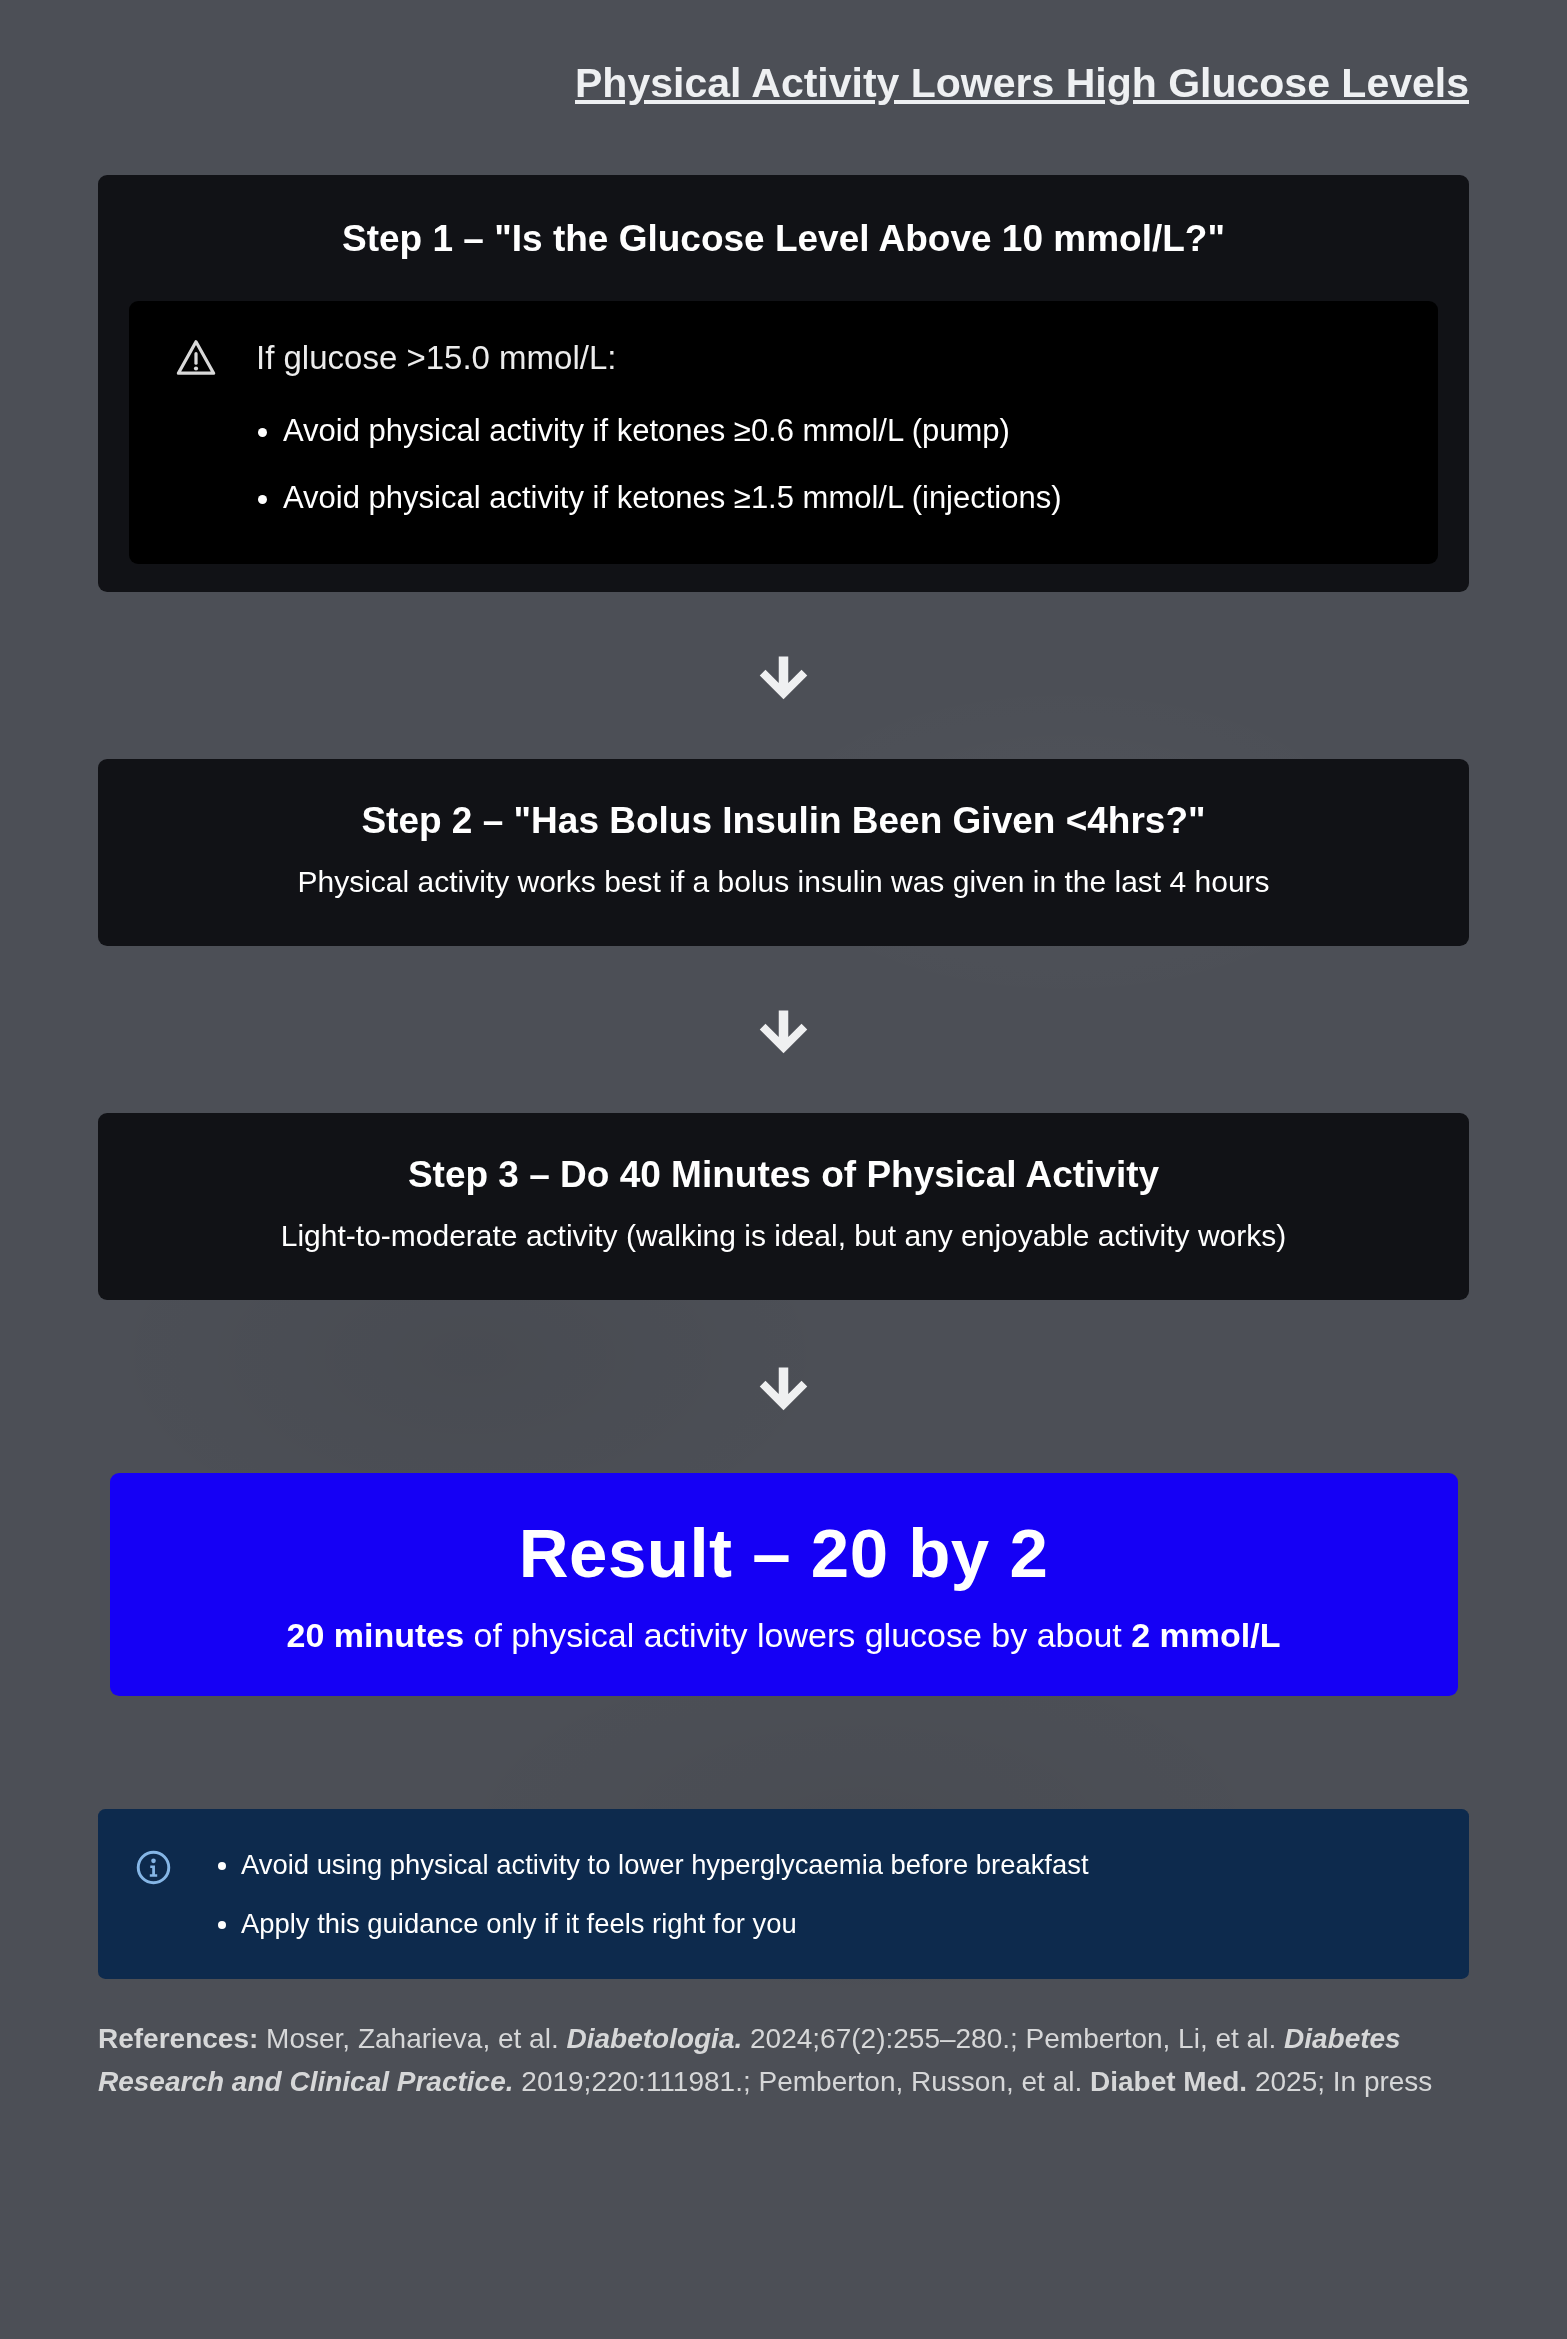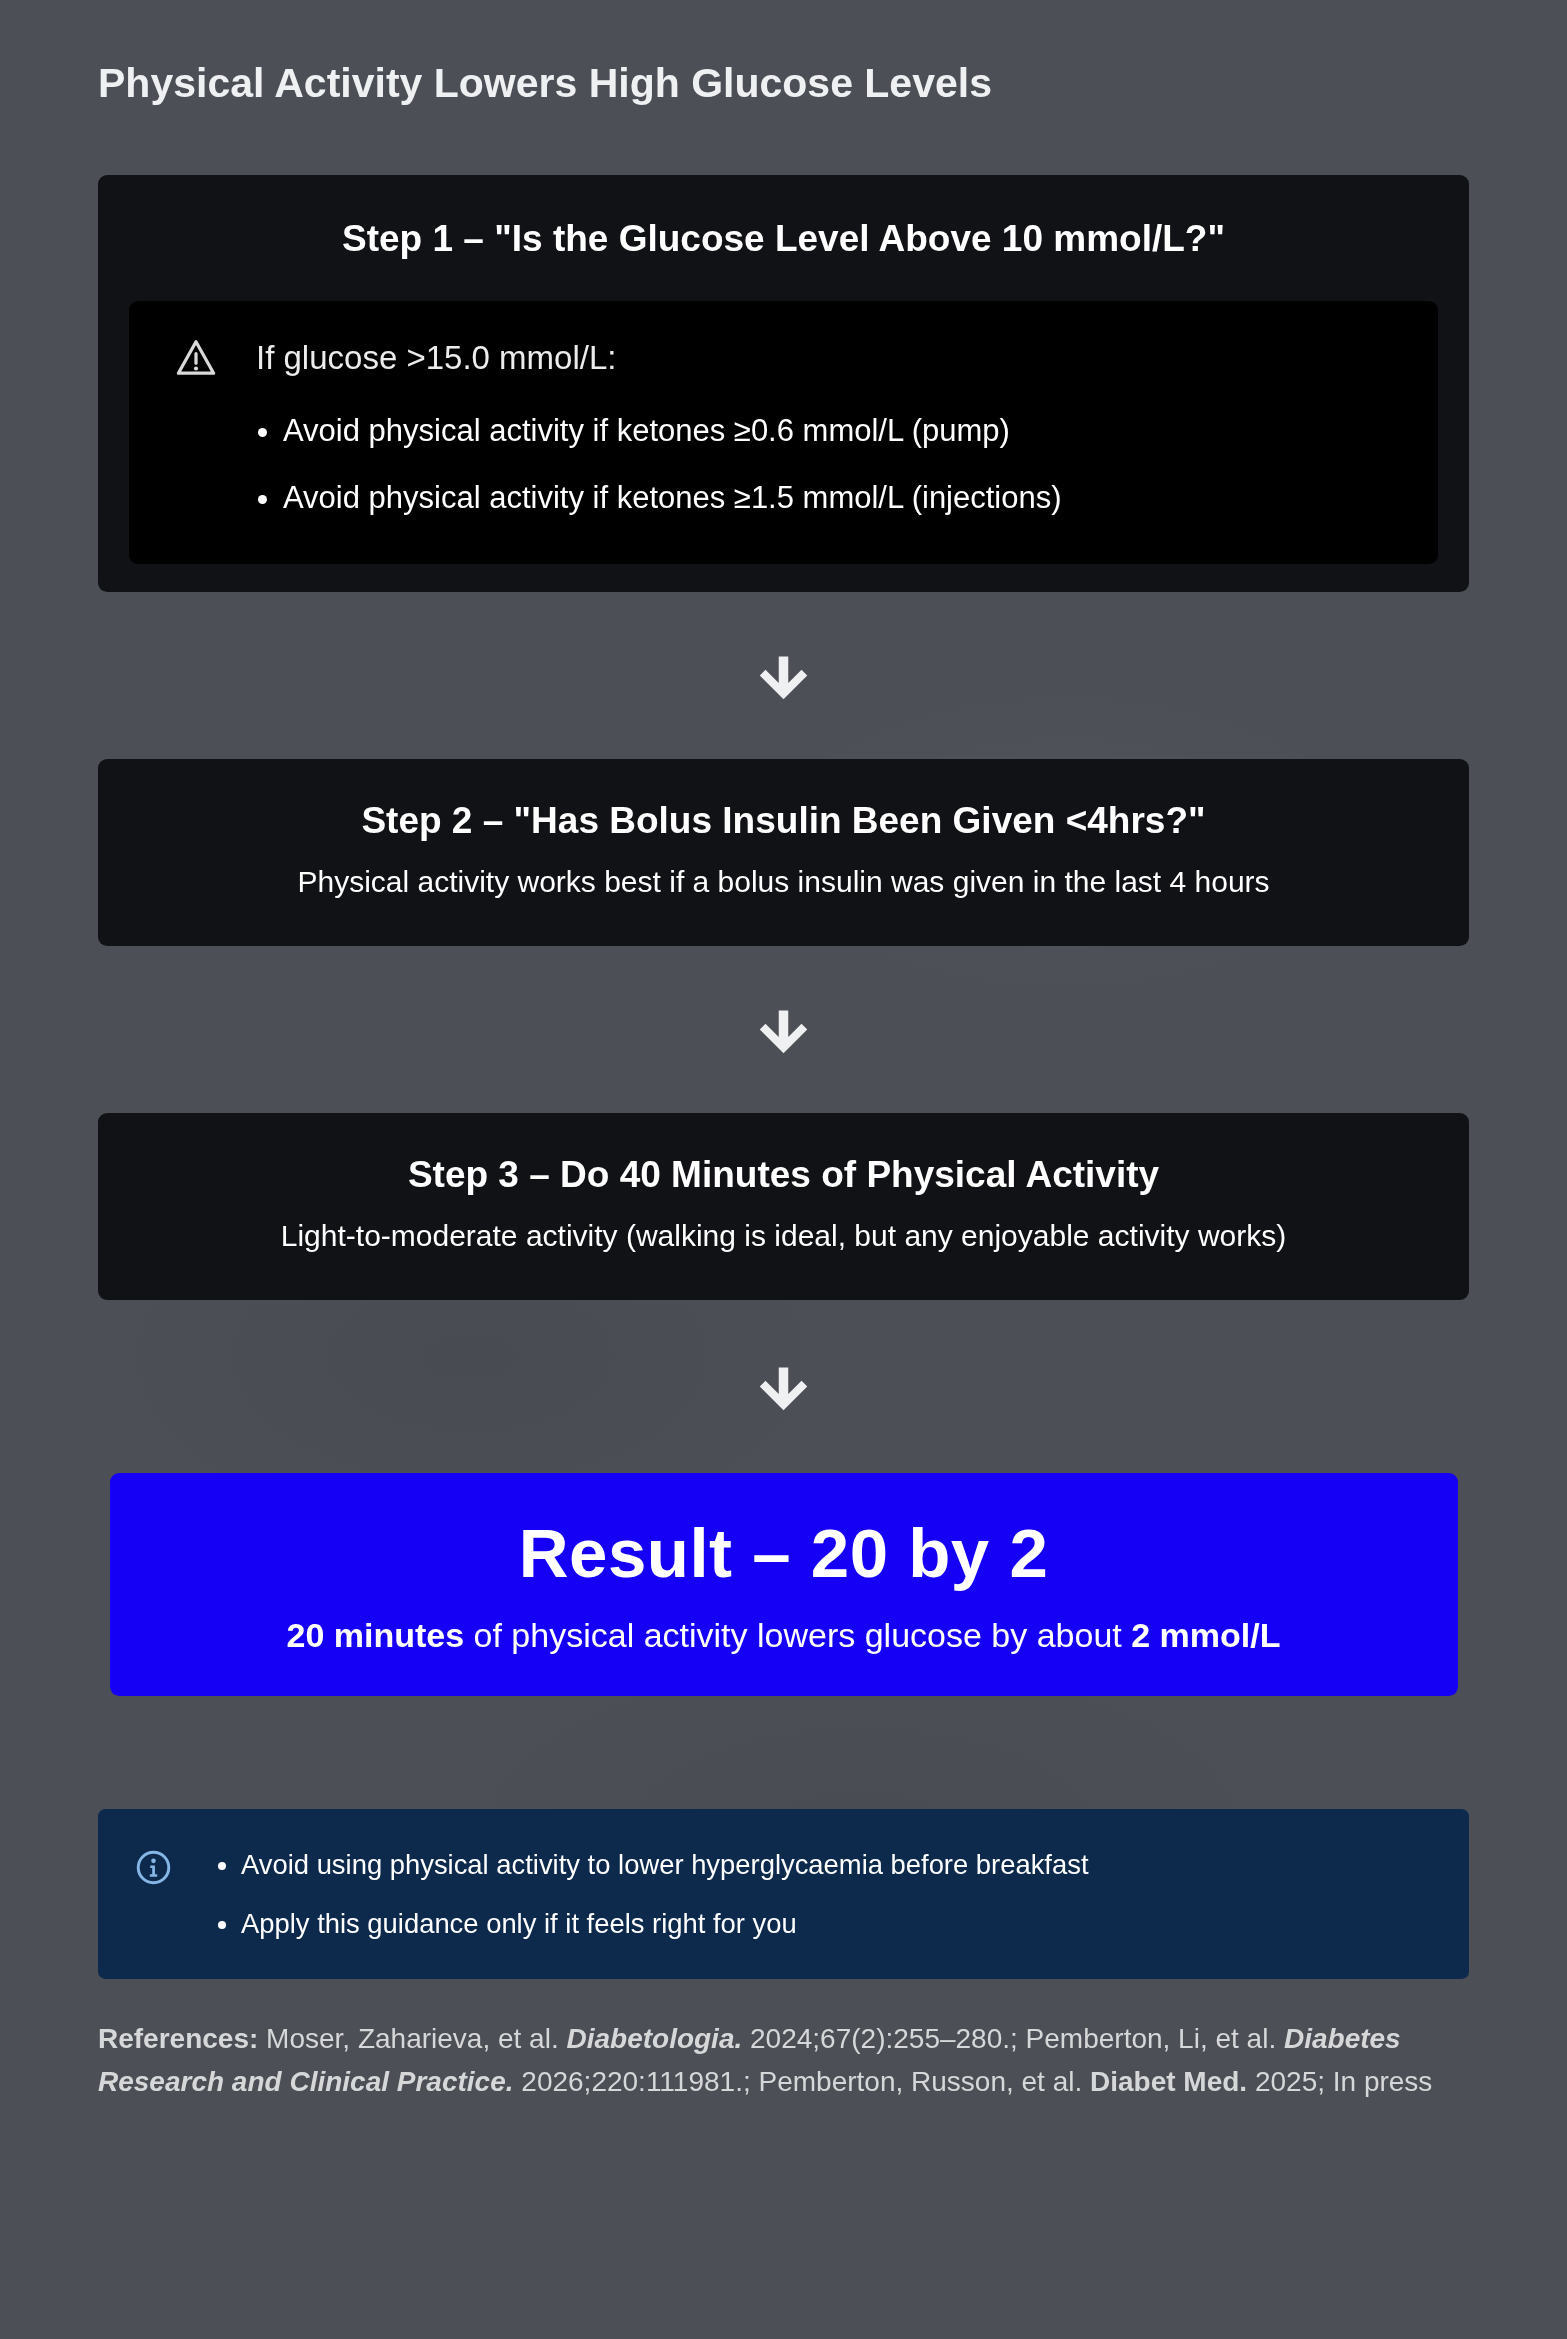--- a/index.html
+++ b/index.html
@@ -15,22 +15,22 @@
   }
   .wrap { width: 1371px; margin: 0 auto; }
 
   .page-title {
     margin: 0; padding-top: 84px;
     text-align: center; color: #f2f3f4;
     font-size: 58px; font-weight: bold; line-height: 71px;
     letter-spacing: 0.5px;
   }
   .page-subtitle {
-    margin: 58px auto 0; text-align: left; color: #eef0f2;
-    font-size: 41px; font-weight: bold; line-height: 51px;
+    margin: 58px auto 0; text-align: right; color: #eef0f2;
+    font-size: 41px; font-weight: bold; line-height: 51px; text-decoration: underline;
   }
 
   .step-box {
     box-sizing: border-box; width: 1371px; margin: 0 auto;
     background: #111216; border-radius: 9.1px;
   }
   .step1 { margin-top: 66px; padding: 42px 31px 27.4px; }
   .step-heading {
     margin: 0; text-align: center; color: #ffffff;
     font-size: 37px; font-weight: bold; line-height: 44px;
@@ -159,16 +159,16 @@
         <circle cx="20" cy="12.8" r="2.5" fill="#85b6e6"></circle>
         <path d="M16.5 17.8 H21.6 V27.2 H24 V30 H16 V27.2 H18.6 V20.5 H16.5 Z" fill="#85b6e6"></path>
       </svg>
     </span>
     <ul class="info-bullets">
       <li>Avoid using physical activity to lower hyperglycaemia before breakfast</li>
       <li>Apply this guidance only if it feels right for you</li>
     </ul>
   </aside>
 
-  <p class="references"><span class="bold">References:</span><span> Moser, Zaharieva, et al. </span><span class="bi">Diabetologia.</span><span> 2024;67(2):255–280.; Pemberton, Li, et al. </span><span class="bi">Diabetes Research and Clinical Practice.</span><span> 2026;220:111981.; Pemberton, Russon, et al. </span><span class="bold">Diabet Med.</span><span> 2025; In press</span></p>
+  <p class="references"><span class="bold">References:</span><span> Moser, Zaharieva, et al. </span><span class="bi">Diabetologia.</span><span> 2024;67(2):255–280.; Pemberton, Li, et al. </span><span class="bi">Diabetes Research and Clinical Practice.</span><span> 2019;220:111981.; Pemberton, Russon, et al. </span><span class="bold">Diabet Med.</span><span> 2025; In press</span></p>
 
 </main>
 
 
 </body></html>

